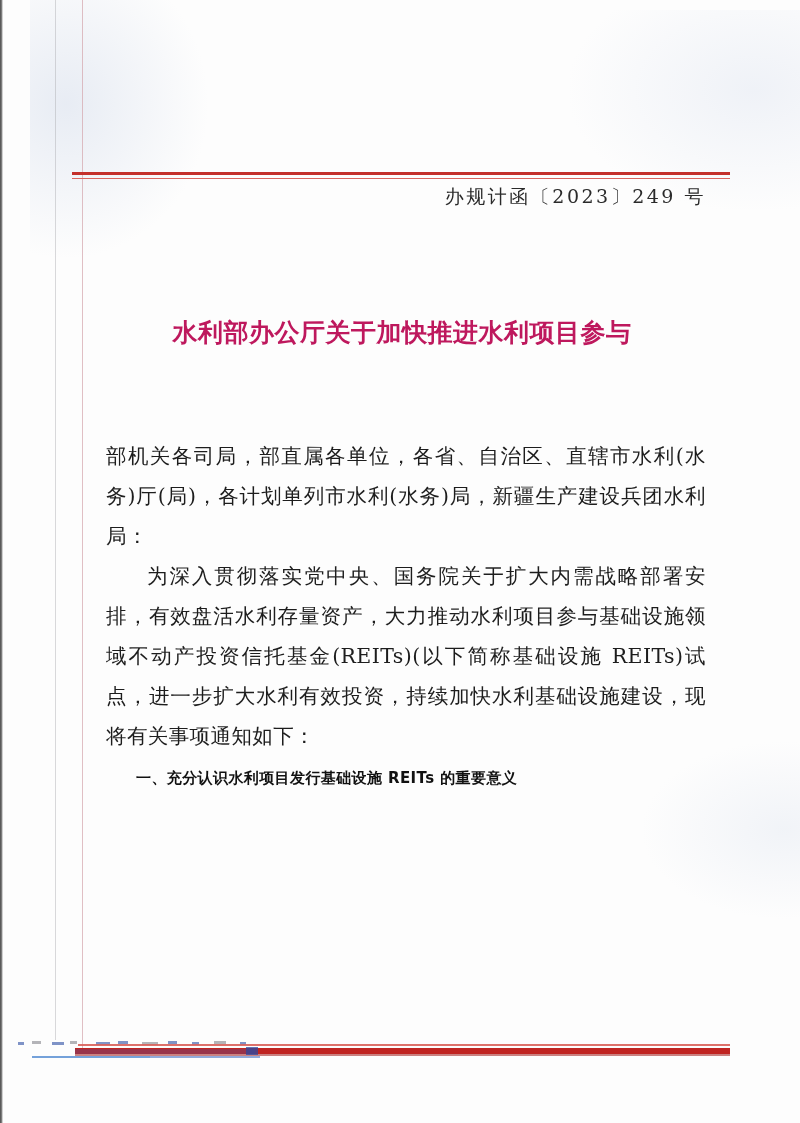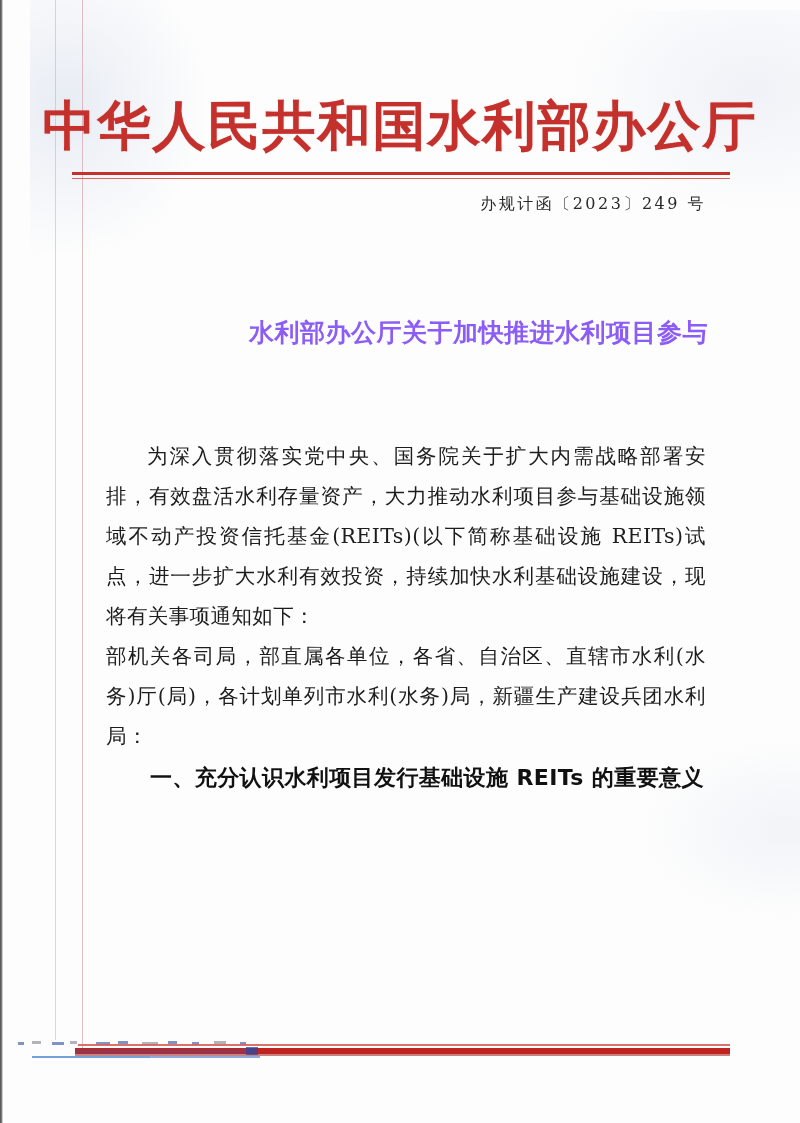--- a/index.html
+++ b/index.html
@@ -89,42 +89,42 @@
   }
   .masthead-rule-thin {
     top: 178px;
     height: 1px;
     background: #d9655f;
   }
 
   
   .docnum {
     position: absolute;
-    top: 194px;
+    top: 184px;
     left: 0;
     width: 706px;
     text-align: right;
-    font-size: 16px;
+    font-size: 19px;
     letter-spacing: 2.5px;
     color: #2a2a2a;
     font-family: "DejaVu Serif", "Liberation Serif", serif;
   }
 
   
   .doc-title {
     position: absolute;
     top: 312px;
     left: 96px;
     width: 612px;
-    text-align: right;
+    text-align: center;
     font-family: "DejaVu Sans", "Liberation Sans", sans-serif;
     font-weight: 700;
     font-size: 25px;
     line-height: 42px;
-    color: #8b5cf6;
+    color: #be185d;
     letter-spacing: .5px;
   }
   .doc-title .tline { display: block; white-space: nowrap; }
 
   
   .body-block {
     position: absolute;
     top: 436px;
     left: 106px;
     width: 600px;
@@ -137,21 +137,21 @@
     text-align: justify;
     text-align-last: left;
     letter-spacing: .4px;
     margin: 0;
     text-justify: inter-character;
   }
   .para.indent { text-indent: 2em; }
   .heading {
     font-family: "DejaVu Sans", "Liberation Sans", sans-serif;
     font-weight: 700;
-    font-size: 22px;
+    font-size: 15px;
     line-height: 40px;
     text-indent: 2em;
     letter-spacing: .4px;
     margin: 0;
     color: #111;
   }
   .gap-sm { height: 2px; }
 
   
   .band-thin {
@@ -215,35 +215,32 @@
 
 <div id="page">
 
   <div class="scan-glow-tl"></div>
   <div class="scan-glow-tr"></div>
   <div class="scan-glow-mr"></div>
   <div class="scan-edge-left"></div>
   <div class="scan-line-vert-outer"></div>
   <div class="scan-line-vert-inner"></div>
 
-  <div class="masthead">
-    <div class="masthead-title">中华人民共和国水利部办公厅</div>
-  </div>
   <div class="masthead-rule masthead-rule-thick"></div>
   <div class="masthead-rule masthead-rule-thin"></div>
 
   <div class="docnum">办规计函〔2023〕249 号</div>
 
   <div class="doc-title">
     <span class="tline">水利部办公厅关于加快推进水利项目参与</span>
   </div>
 
   <div class="body-block">
+    <p class="para">部机关各司局，部直属各单位，各省、自治区、直辖市水利(水务)厅(局)，各计划单列市水利(水务)局，新疆生产建设兵团水利局：</p>
     <p class="para indent">为深入贯彻落实党中央、国务院关于扩大内需战略部署安排，有效盘活水利存量资产，大力推动水利项目参与基础设施领域不动产投资信托基金(REITs)(以下简称基础设施 REITs)试点，进一步扩大水利有效投资，持续加快水利基础设施建设，现将有关事项通知如下：</p>
-    <p class="para">部机关各司局，部直属各单位，各省、自治区、直辖市水利(水务)厅(局)，各计划单列市水利(水务)局，新疆生产建设兵团水利局：</p>
     <div class="gap-sm"></div>
     <p class="heading">一、充分认识水利项目发行基础设施 REITs 的重要意义</p>
   </div>
 
   <div class="band-noise">
     <i style="left:0px;  top:4px; width:6px;"></i>
     <i class="g" style="left:14px; top:3px; width:9px;"></i>
     <i style="left:34px; top:4px; width:12px;"></i>
     <i class="g" style="left:52px; top:3px; width:7px;"></i>
     <i style="left:78px; top:4px; width:14px;"></i>

